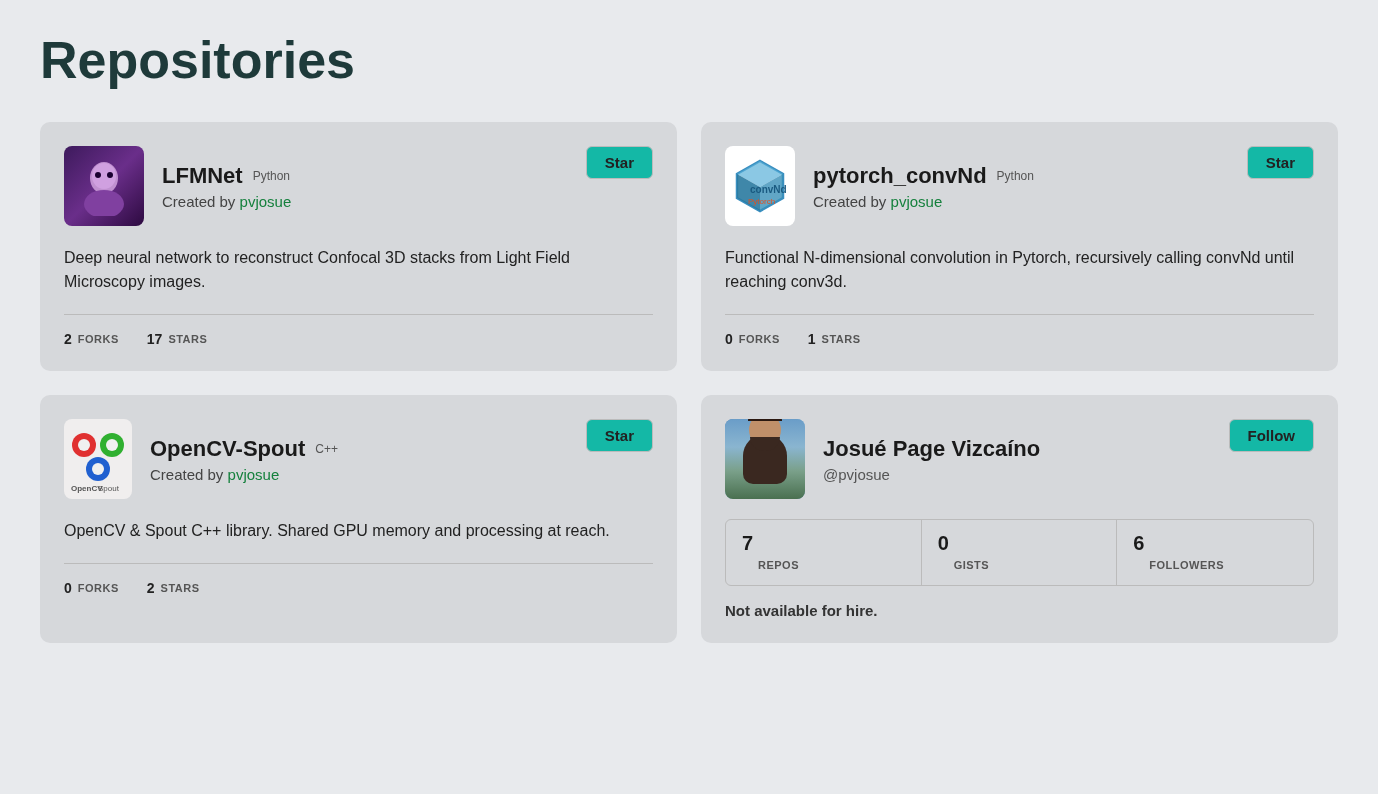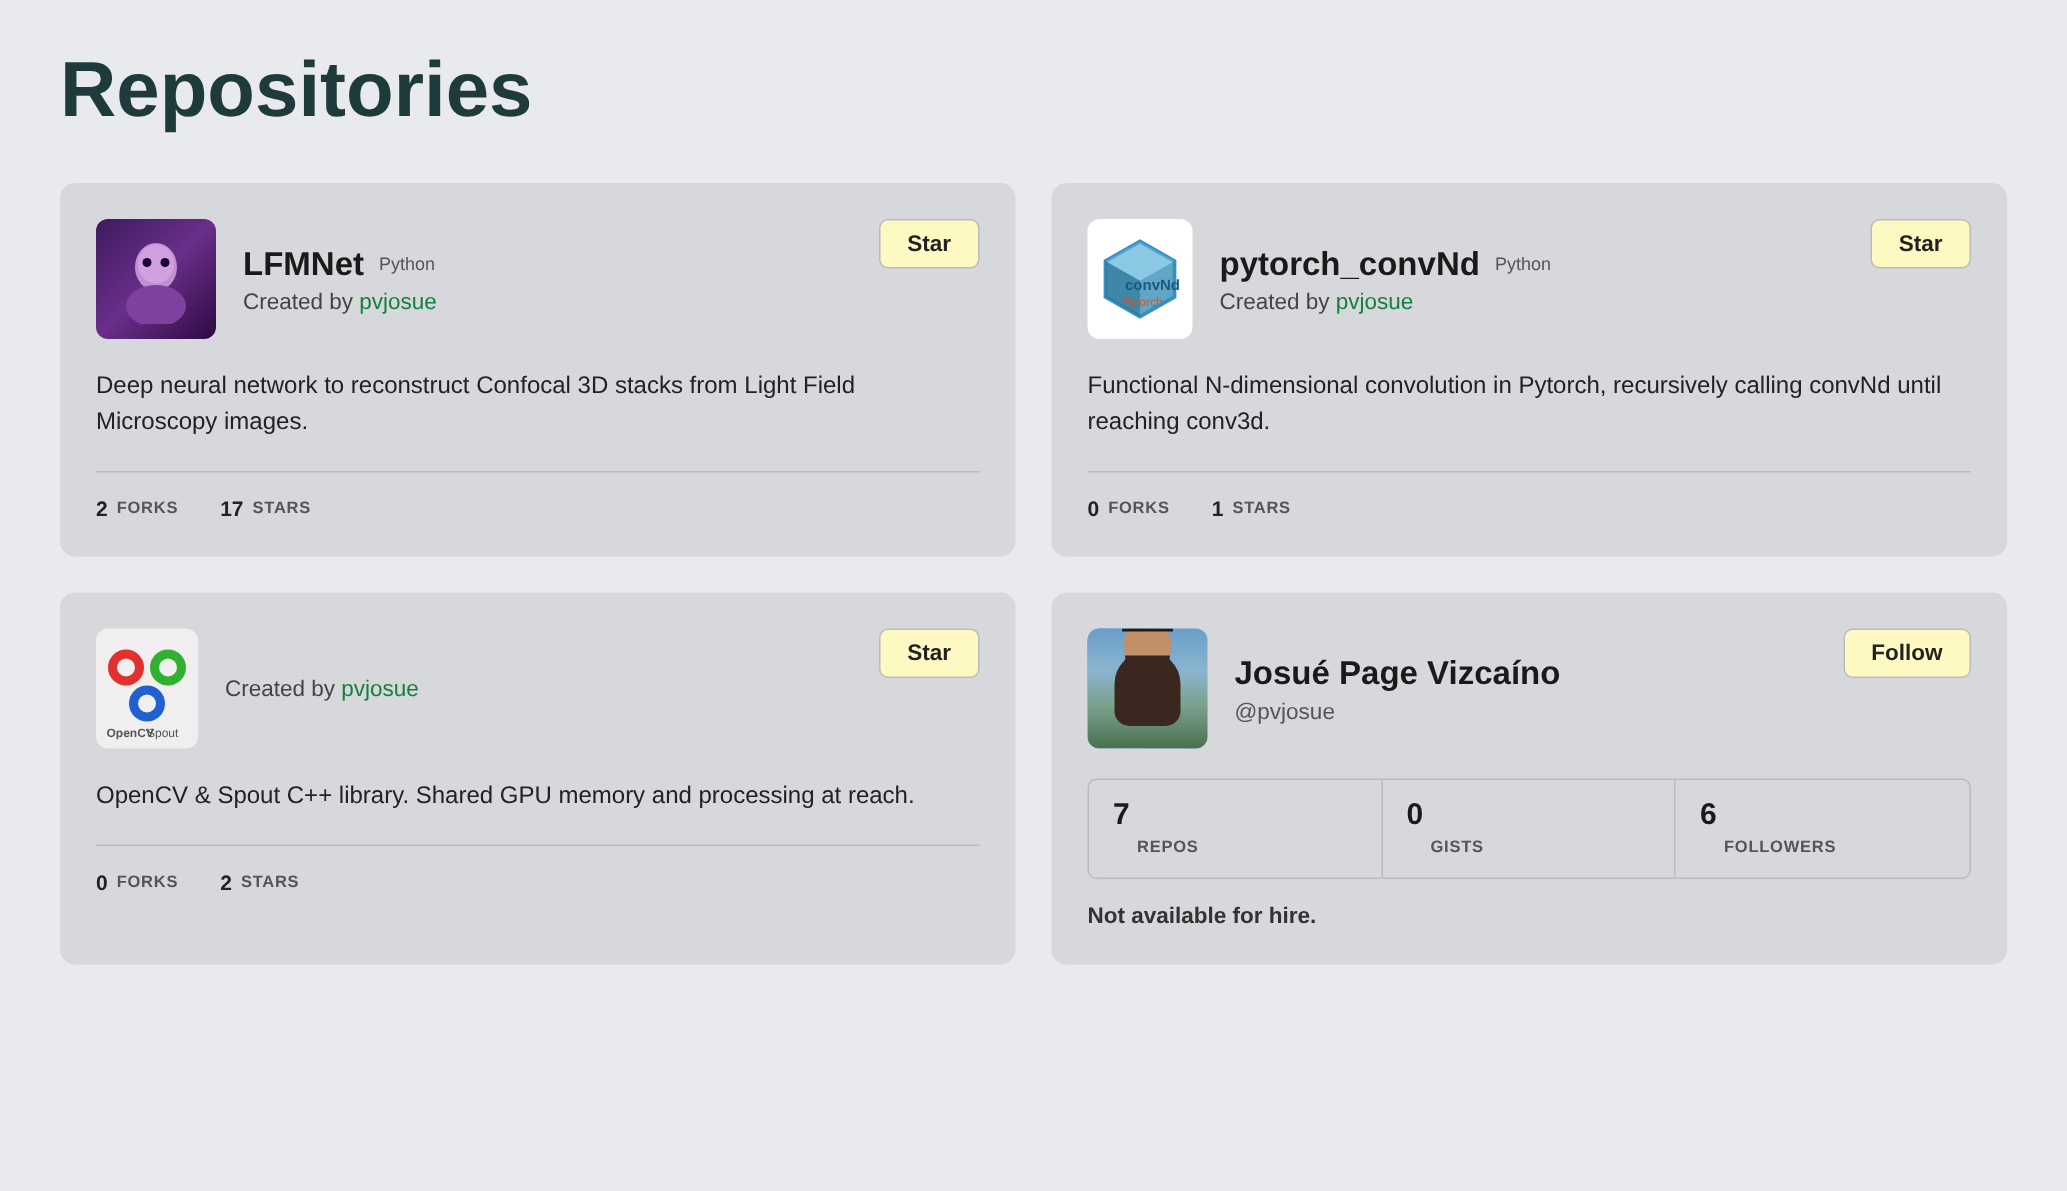--- a/index.html
+++ b/index.html
@@ -97,21 +97,21 @@
 
     .repo-creator a {
       color: #15803d;
       text-decoration: none;
     }
 
     .star-btn, .follow-btn {
       position: absolute;
       top: 24px;
       right: 24px;
-      background: #fef9c3;
+      background: #14b8a6;
       border: 1.5px solid #bbb;
       border-radius: 6px;
       padding: 7px 18px;
       font-size: 15px;
       font-weight: 600;
       color: #222;
       cursor: pointer;
     }
 
     .repo-description {
@@ -337,20 +337,24 @@
           <circle cx="48" cy="20" r="6" fill="#f0f0f0"></circle>
 
           <circle cx="34" cy="44" r="12" fill="#2060d0"></circle>
           <circle cx="34" cy="44" r="6" fill="#f0f0f0"></circle>
 
           <text x="7" y="66" font-size="8" fill="#555" font-weight="bold">OpenCV</text>
           <text x="34" y="66" font-size="8" fill="#555">Spout</text>
         </svg>
       </div>
       <div class="repo-info">
+        <div class="repo-name-row">
+          <span class="repo-name">OpenCV-Spout</span>
+          <span class="lang-badge">C++</span>
+        </div>
         <div class="repo-creator">
           Created by <a>pvjosue</a>
         </div>
       </div>
     </div>
     <button class="star-btn">Star</button>
     <p class="repo-description">OpenCV &amp; Spout C++ library. Shared GPU memory and processing at reach.</p>
     <div class="divider"></div>
     <div class="repo-stats">
       <div class="stat-item">

